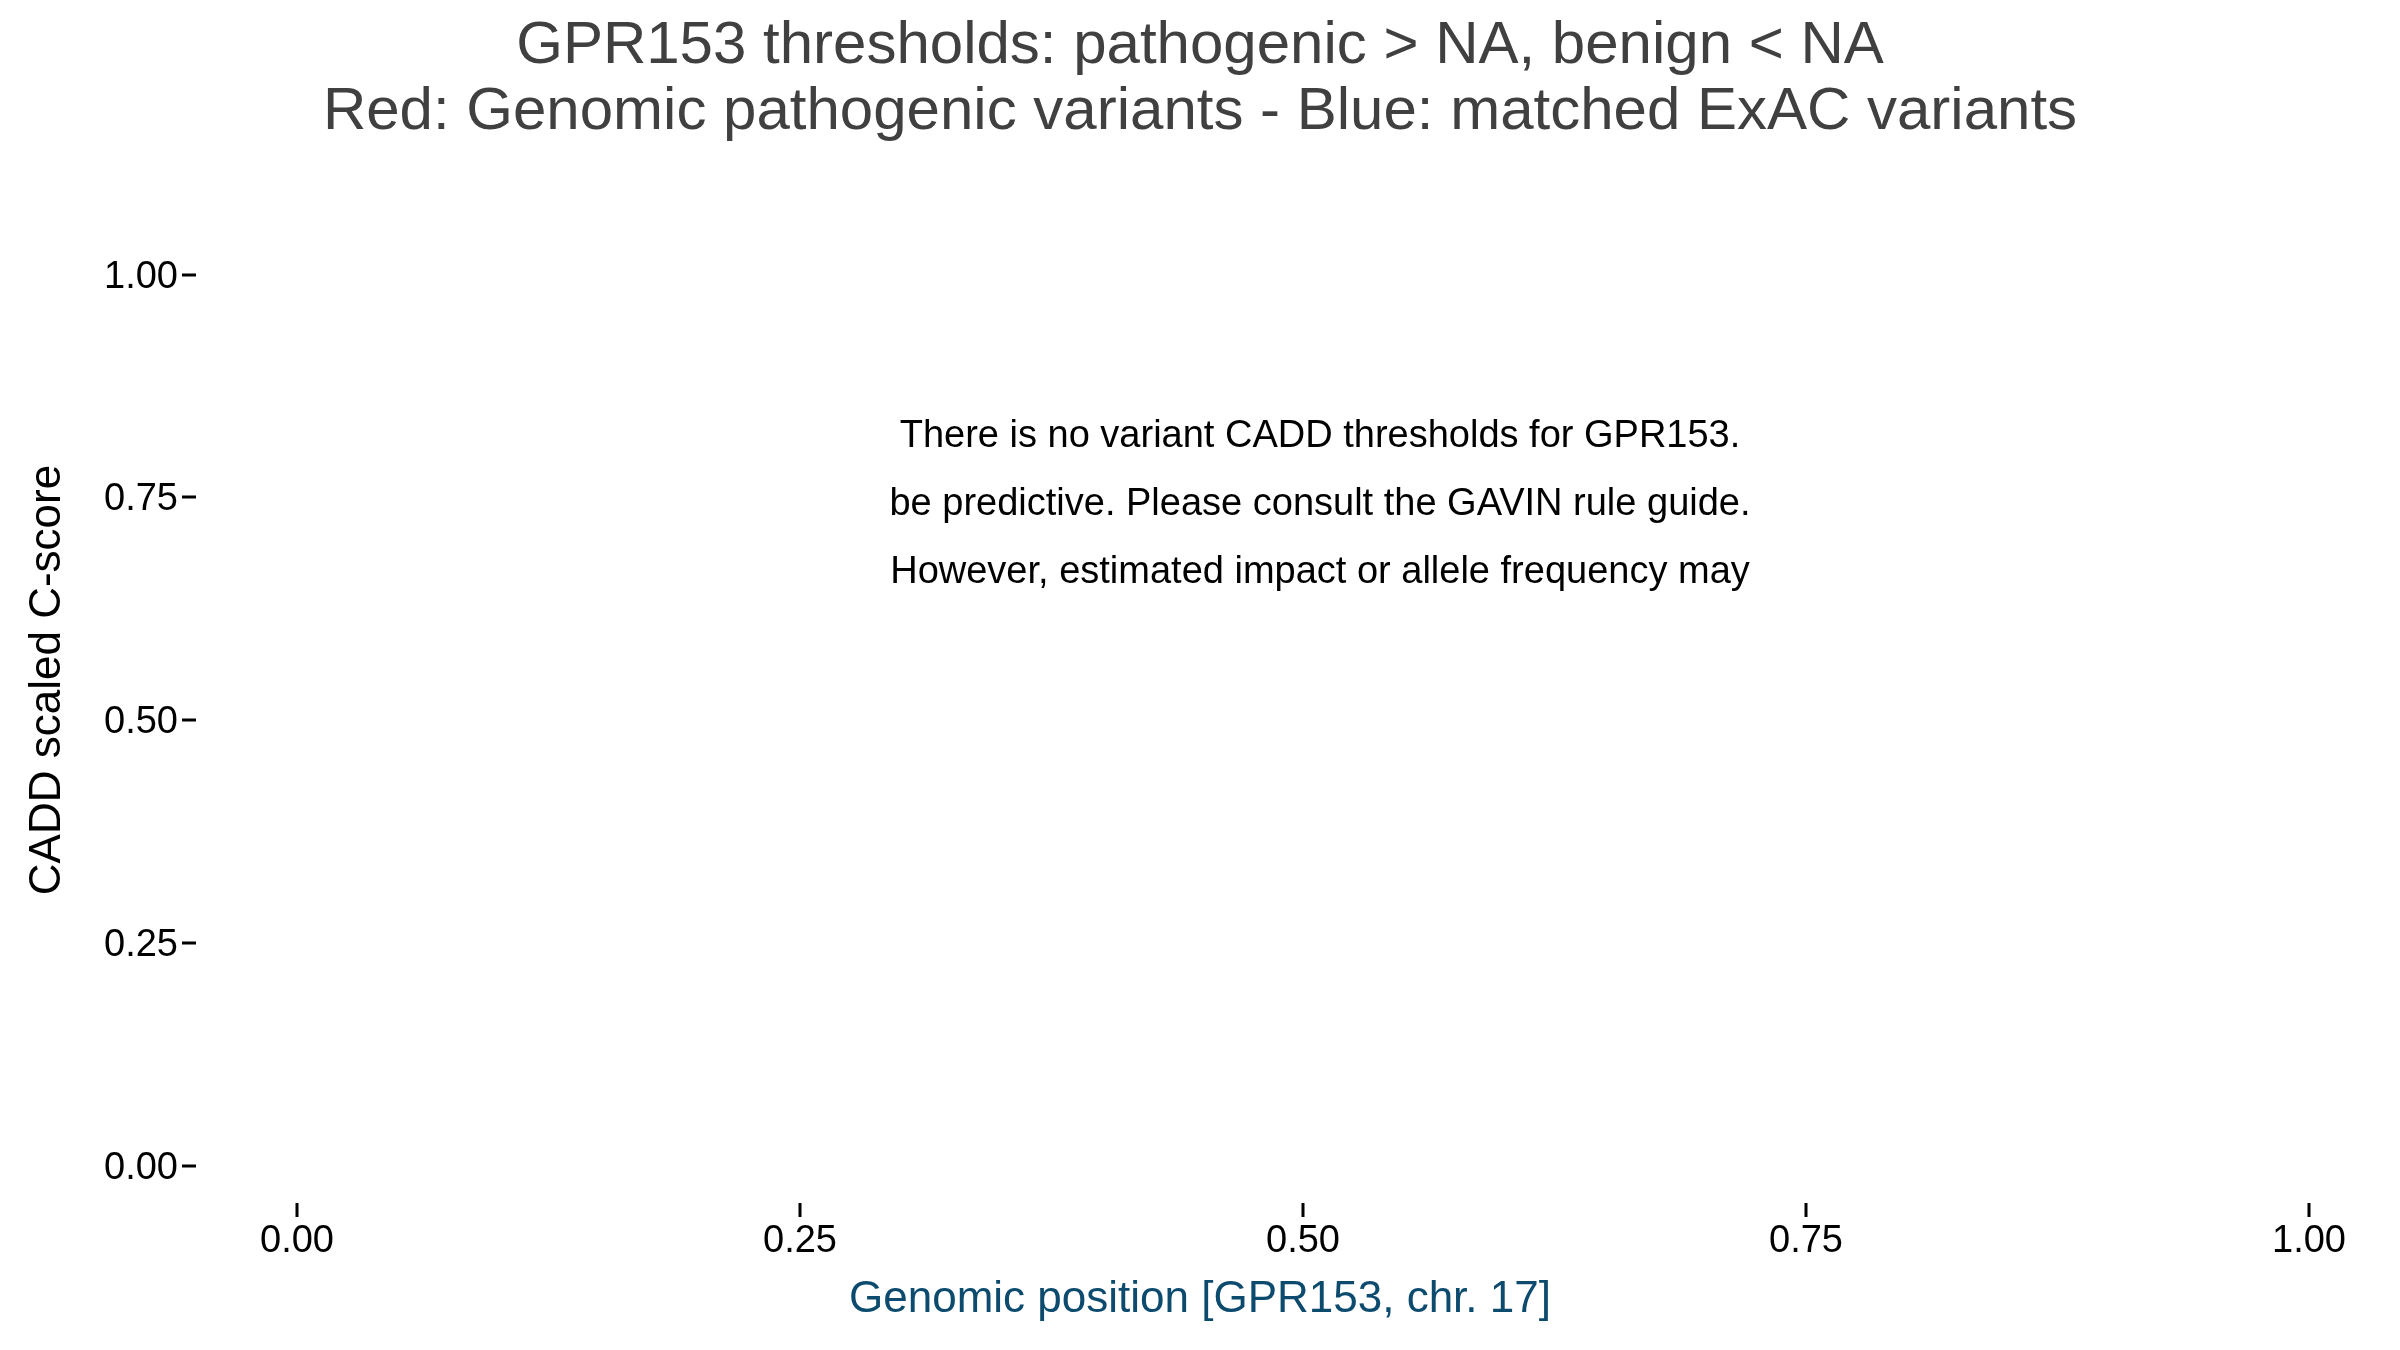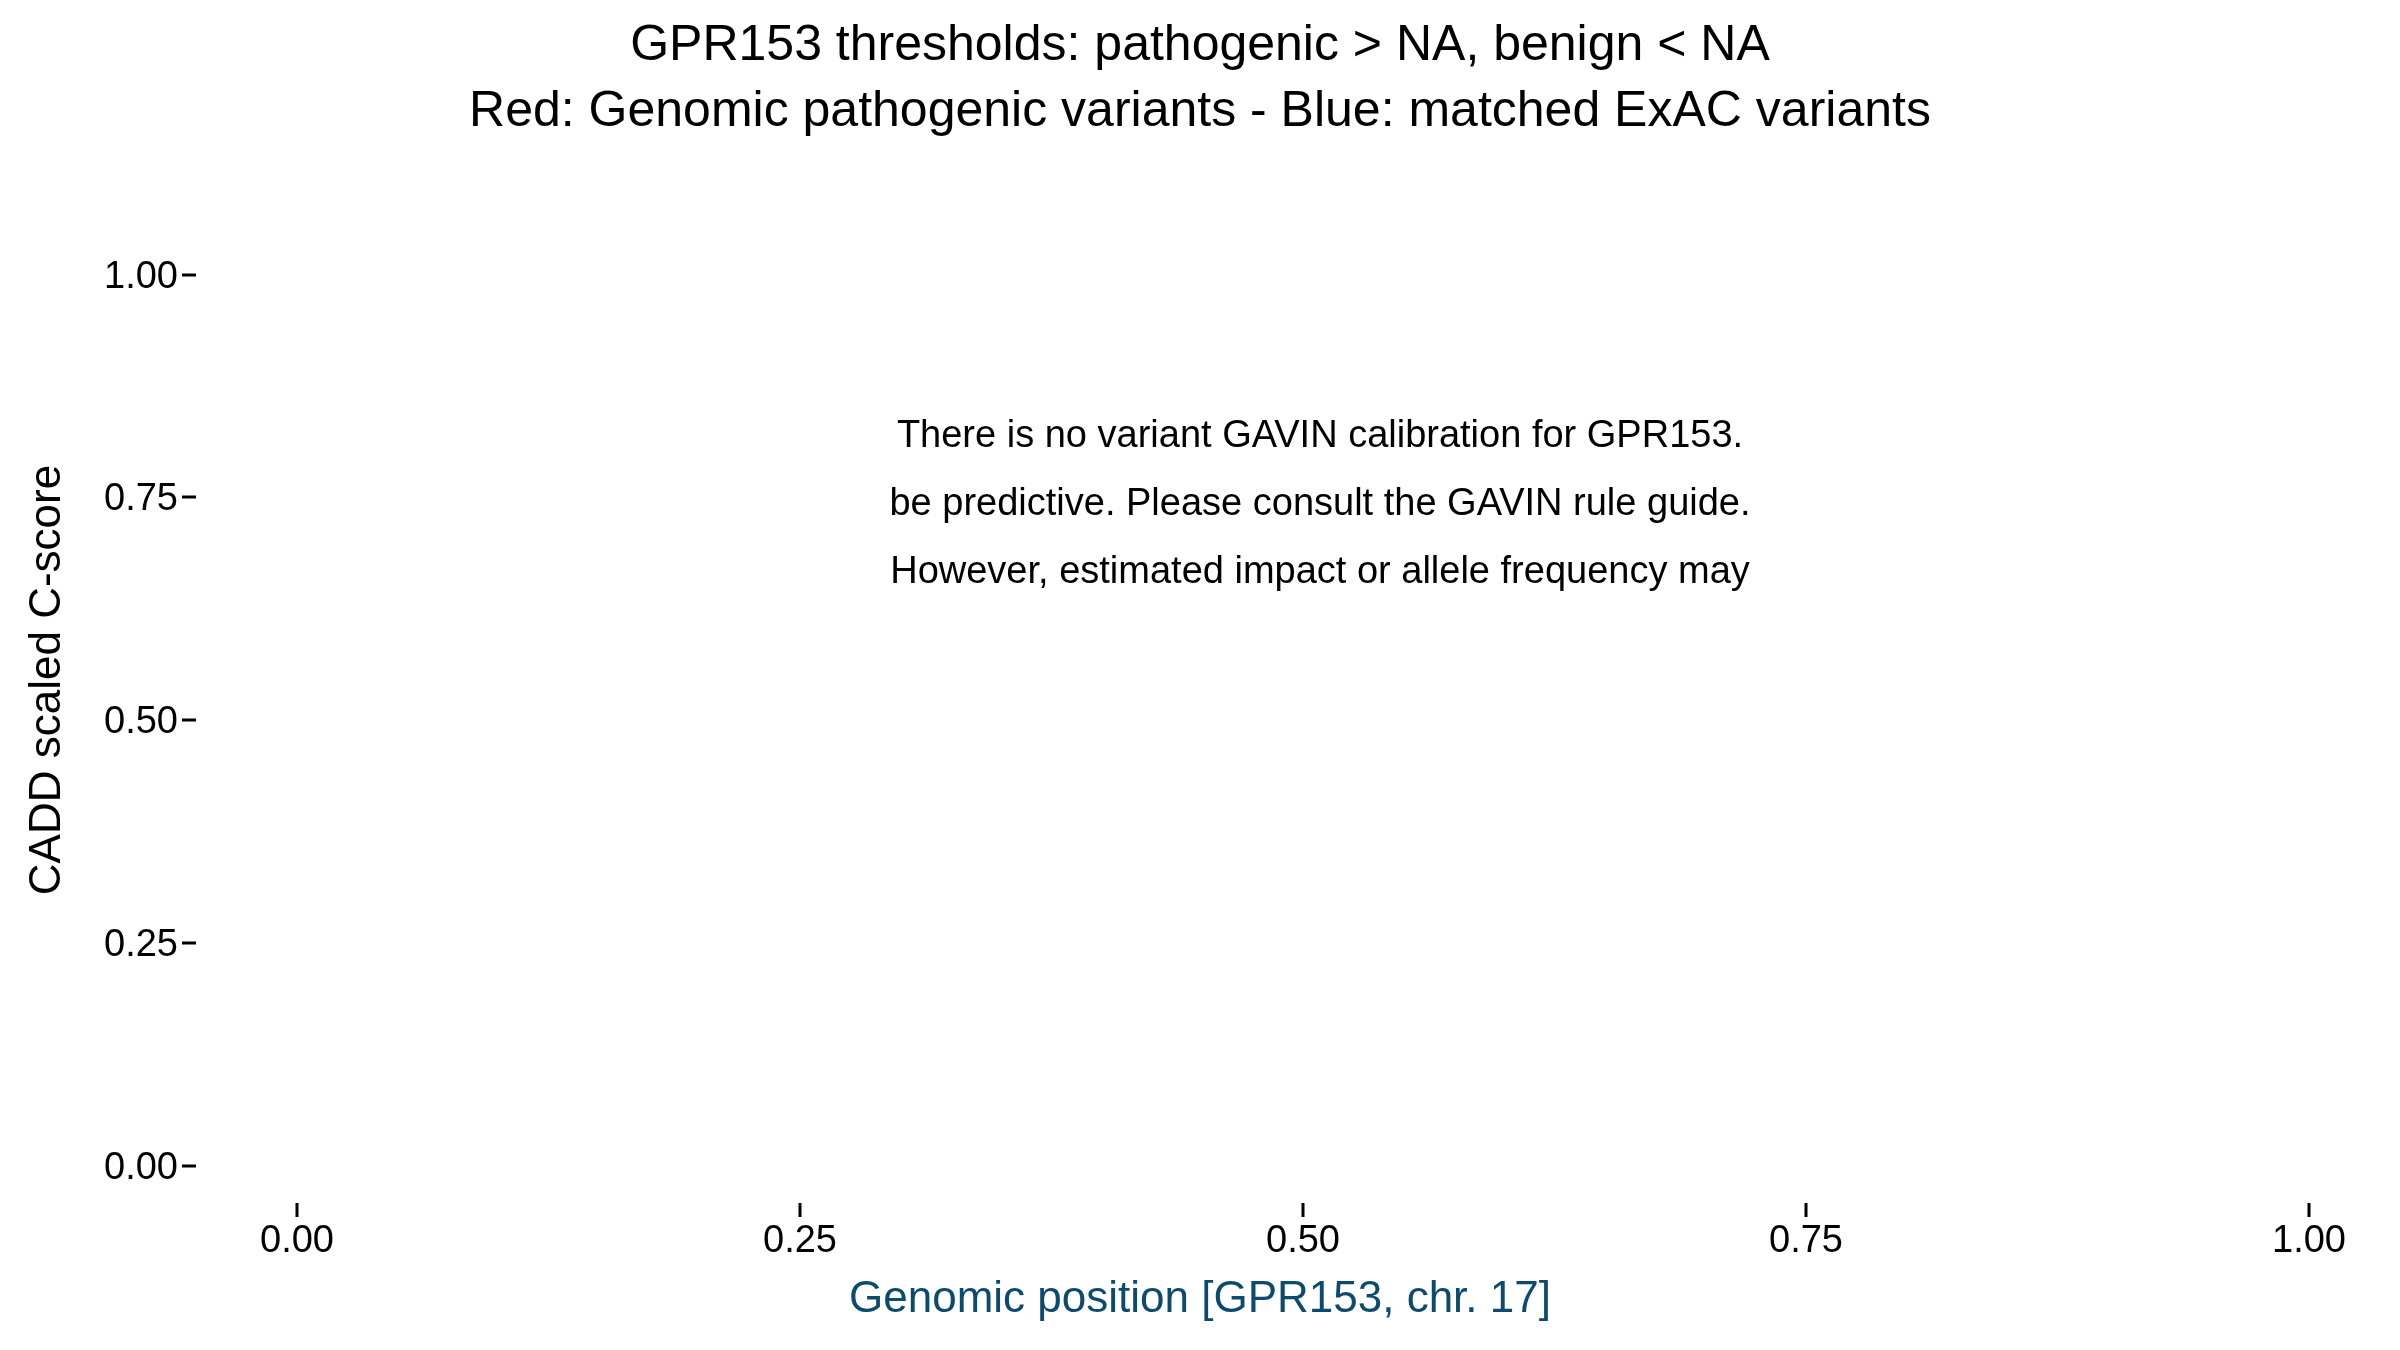--- a/index.html
+++ b/index.html
@@ -22,23 +22,23 @@
 
   
   .title-block {
     position: absolute;
     left: 0;
     top: 10px;
     width: 2400px;
     text-align: center;
   }
   .title-line {
-    font-size: 50px;
+    font-size: 60px;
     line-height: 66px;
-    color: #000000;
+    color: #404040;
     white-space: pre;
   }
 
   
   .xlab {
     position: absolute;
     left: 0;
     top: 1272px;
     width: 2400px;
     text-align: center;
@@ -141,18 +141,18 @@
   <div class="xtick" style="left:297px;">0.00</div>
   <div class="xtick" style="left:800px;">0.25</div>
   <div class="xtick" style="left:1303px;">0.50</div>
   <div class="xtick" style="left:1806px;">0.75</div>
   <div class="xtick" style="left:2309px;">1.00</div>
 
   <div class="xlab">Genomic position [GPR153, chr. 17]</div>
   <div class="ylab">CADD scaled C-score</div>
 
   <div class="annotation">
-    <div class="annotation-line">There is no variant GAVIN calibration for GPR153.</div>
+    <div class="annotation-line">There is no variant CADD thresholds for GPR153.</div>
     <div class="annotation-line">be predictive. Please consult the GAVIN rule guide.</div>
     <div class="annotation-line">However, estimated impact or allele frequency may</div>
   </div>
 
 </div>
 
 </body></html>

